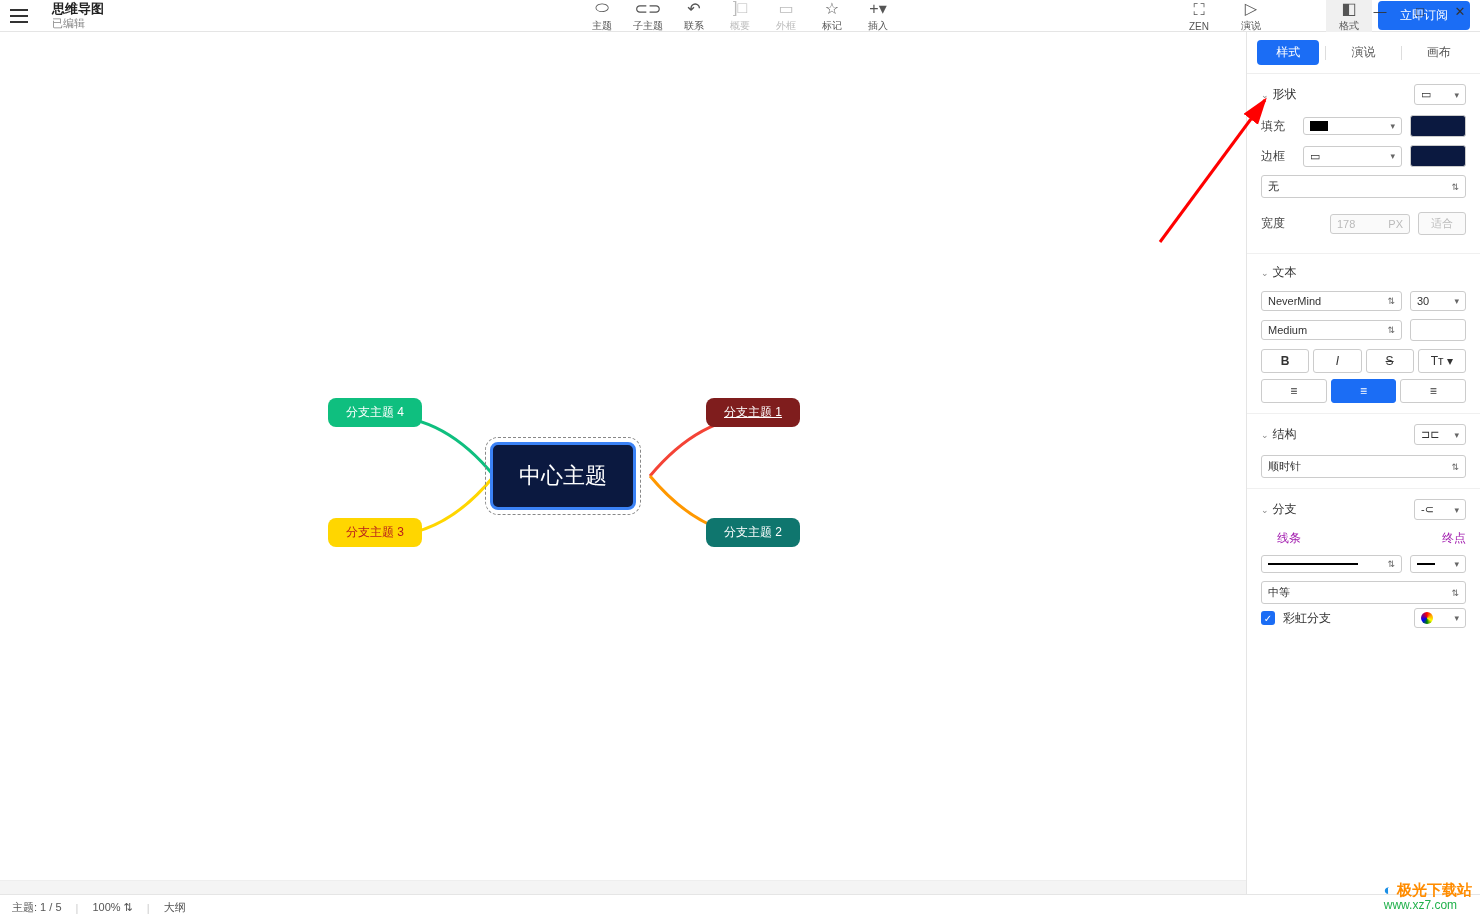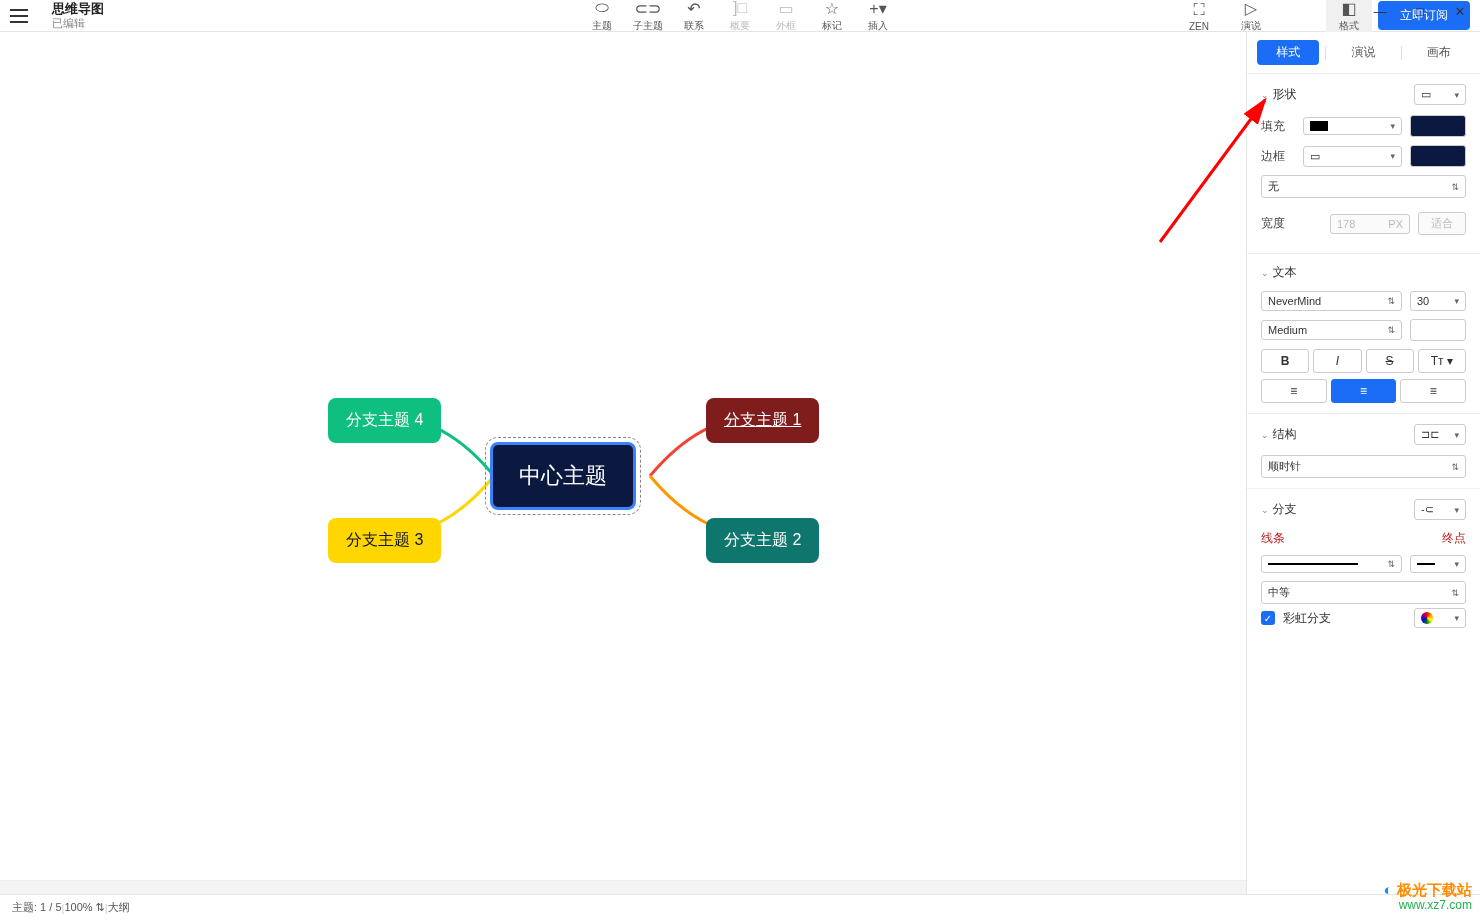--- a/index.html
+++ b/index.html
@@ -17,53 +17,53 @@
 .tool-icon{font-size:16px;height:20px;display:flex;align-items:center;}
 .tool-label{font-size:10px;margin-top:1px;}
 .toolbar-right{margin-left:auto;display:flex;align-items:center;gap:6px;}
 .subscribe-btn{background:#1b6df5;color:#fff;border:none;padding:6px 22px;border-radius:4px;font-size:12px;cursor:pointer;}
 .win-controls{display:flex;gap:0;margin-left:10px;position:absolute;right:0;top:-3px;}
 .win-btn{width:40px;height:28px;display:flex;align-items:center;justify-content:center;cursor:pointer;font-size:13px;color:#333;}
 .tool-btn.format-active{background:#f0f0f0;border-radius:4px;}
 .main{flex:1;display:flex;overflow:hidden;}
 .canvas{flex:1;position:relative;background:#fff;}
 svg.connections{position:absolute;left:0;top:0;pointer-events:none;}
-.node{position:absolute;padding:12px 18px;border-radius:8px;font-size:16px;color:#fff;font-weight:500;white-space:nowrap;}
+.node{position:absolute;padding:6px 18px;border-radius:8px;font-size:12px;color:#fff;font-weight:500;white-space:nowrap;}
 .center-node{background:#0b1940;border:3px solid #3b82f6;font-size:22px;padding:16px 26px;outline:1px dashed #888;outline-offset:4px;}
 .n-green{background:#0fbf7f;}
 .n-red{background:#7f1d1d;text-decoration:underline;}
-.n-yellow{background:#ffd600;color:#0f172a;}
+.n-yellow{background:#ffd600;color:#b91c1c;}
 .n-orange{background:#0f766e;}
 .sidebar{width:234px;border-left:1px solid #e5e5e5;background:#fff;display:flex;flex-direction:column;font-size:12px;color:#333;overflow-y:auto;}
 .panel-tabs{display:flex;border-bottom:1px solid #eee;padding:8px 10px;gap:6px;align-items:center;}
 .panel-tab{flex:1;text-align:center;padding:4px 0;border-radius:4px;cursor:pointer;font-size:12px;color:#555;}
 .panel-tab.active{background:#1b6df5;color:#fff;}
 .tab-sep{width:1px;height:14px;background:#ddd;}
 .section{padding:10px 14px;border-bottom:1px solid #f0f0f0;}
 .sec-header{display:flex;align-items:center;font-size:12px;color:#333;cursor:pointer;margin-bottom:10px;}
 .sec-header .caret{margin-right:4px;font-size:9px;color:#888;}
 .sec-header .right-ctrl{margin-left:auto;}
 .prop-row{display:flex;align-items:center;gap:8px;margin-bottom:8px;}
 .prop-label{font-size:12px;color:#444;width:34px;}
-.prop-label.dim{color:#b91c1c;}
+.prop-label.dim{color:#a21caf;margin-left:16px;}
 .select-box{border:1px solid #ccc;border-radius:3px;background:#fff;display:flex;align-items:center;padding:3px 6px;font-size:11px;cursor:pointer;justify-content:space-between;}
 .select-box .caret-d{font-size:9px;color:#666;margin-left:4px;}
 .color-swatch{width:56px;height:22px;border-radius:3px;border:1px solid #ccc;}
 .swatch-dark{background:#0b1940;}
 .input-box{border:1px solid #ccc;border-radius:3px;padding:3px 6px;font-size:11px;display:flex;align-items:center;justify-content:space-between;}
 .input-box.disabled{color:#bbb;background:#fafafa;}
 .btn-group{display:flex;gap:4px;}
 .btn-group .seg{flex:1;border:1px solid #ccc;border-radius:3px;text-align:center;padding:4px 0;cursor:pointer;font-size:12px;}
 .btn-group .seg.active{background:#1b6df5;color:#fff;border-color:#1b6df5;}
 .full-select{width:100%;}
 .small-select{width:56px;}
-.statusbar{height:26px;border-top:1px solid #e5e5e5;display:flex;align-items:center;padding:0 12px;font-size:11px;color:#555;}
+.statusbar{height:26px;border-top:1px solid #e5e5e5;display:flex;align-items:center;padding:0 12px;font-size:11px;color:#555;gap:14px;}
 .statusbar .sep{color:#ccc;}
 .arrow-annot{position:absolute;pointer-events:none;}
-.watermark{position:absolute;right:8px;bottom:8px;text-align:right;line-height:1.1;pointer-events:none;}
+.watermark{position:absolute;right:8px;bottom:8px;line-height:1.1;pointer-events:none;}
 .watermark .wm1{font-size:15px;font-weight:bold;}
 .watermark .wm2{font-size:12px;color:#22b14c;}
 .checkbox{width:14px;height:14px;background:#1b6df5;border-radius:3px;display:inline-flex;align-items:center;justify-content:center;color:#fff;font-size:10px;}
 .scroll-track{background:#f4f4f4;}
 .scroll-h{height:14px;border-top:1px solid #eee;}
 </style>
 </head>
 <body>
 
 <div class="app">

